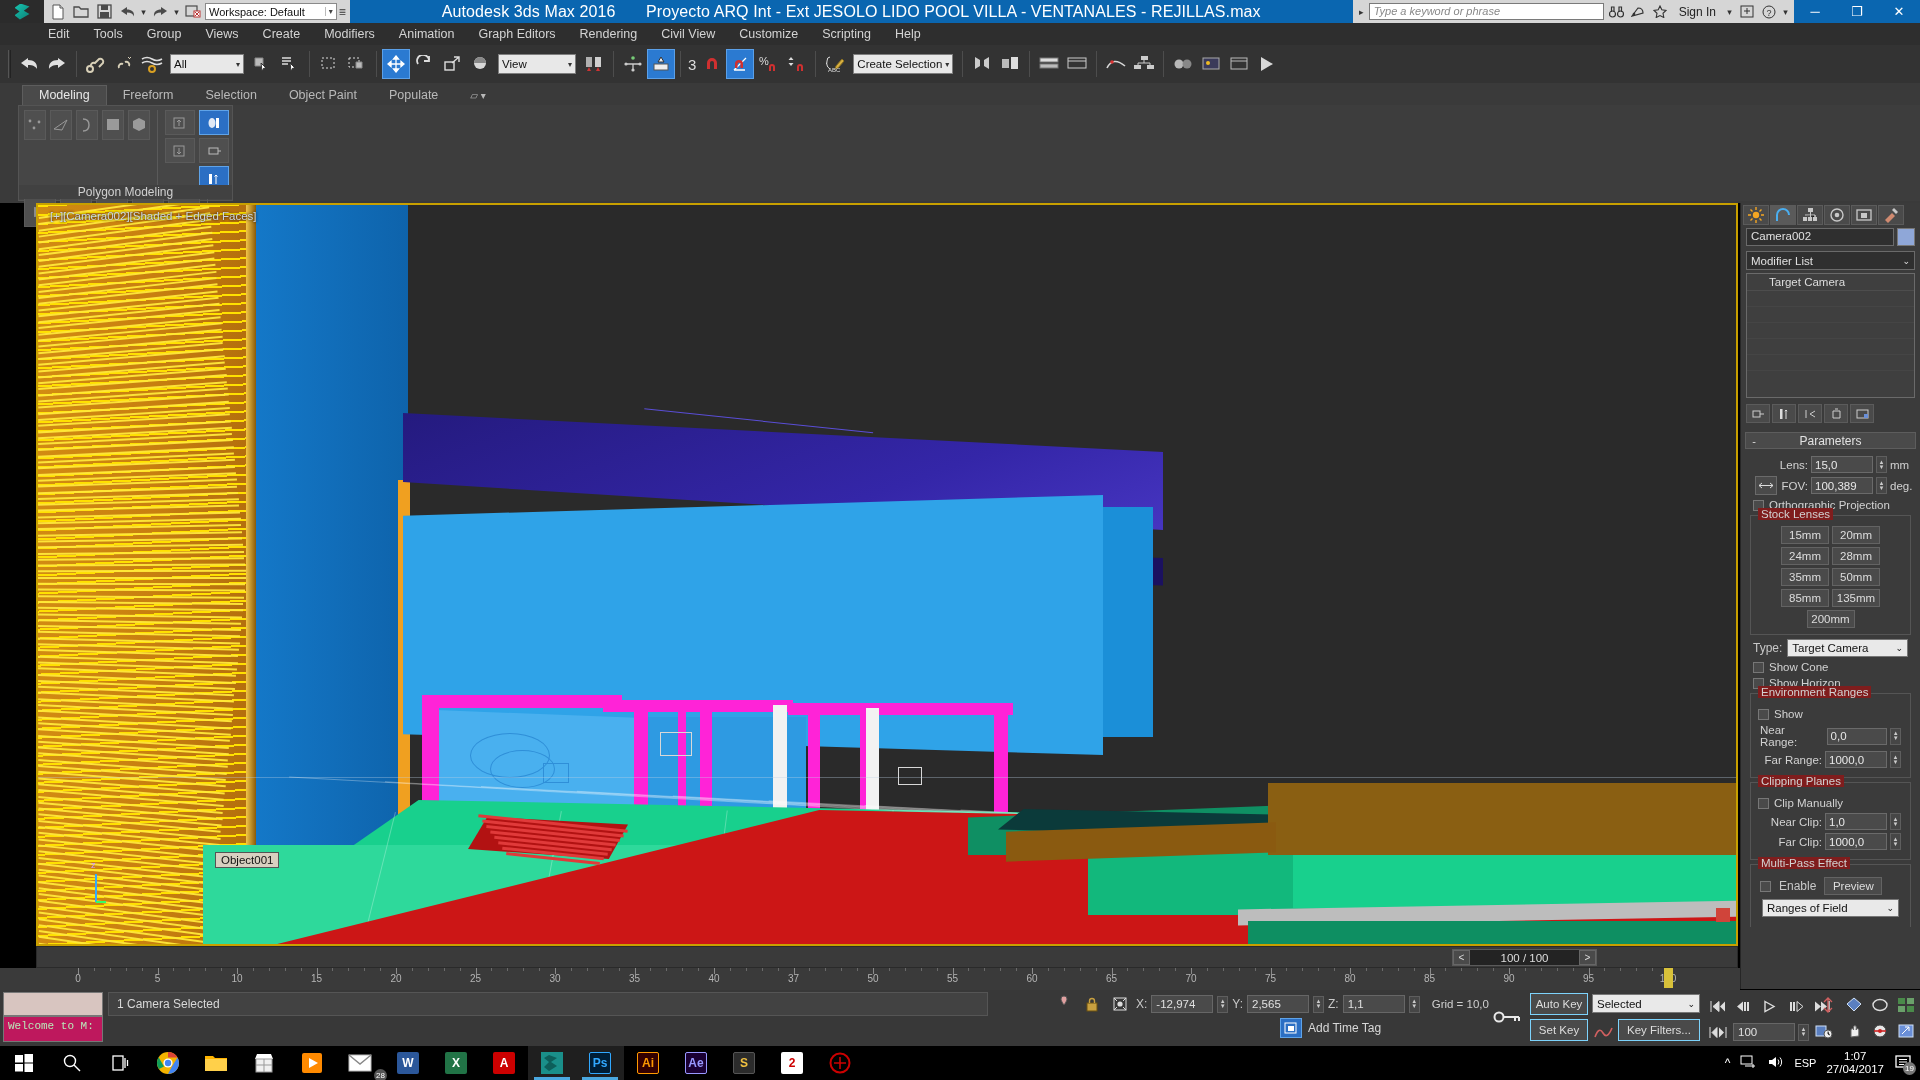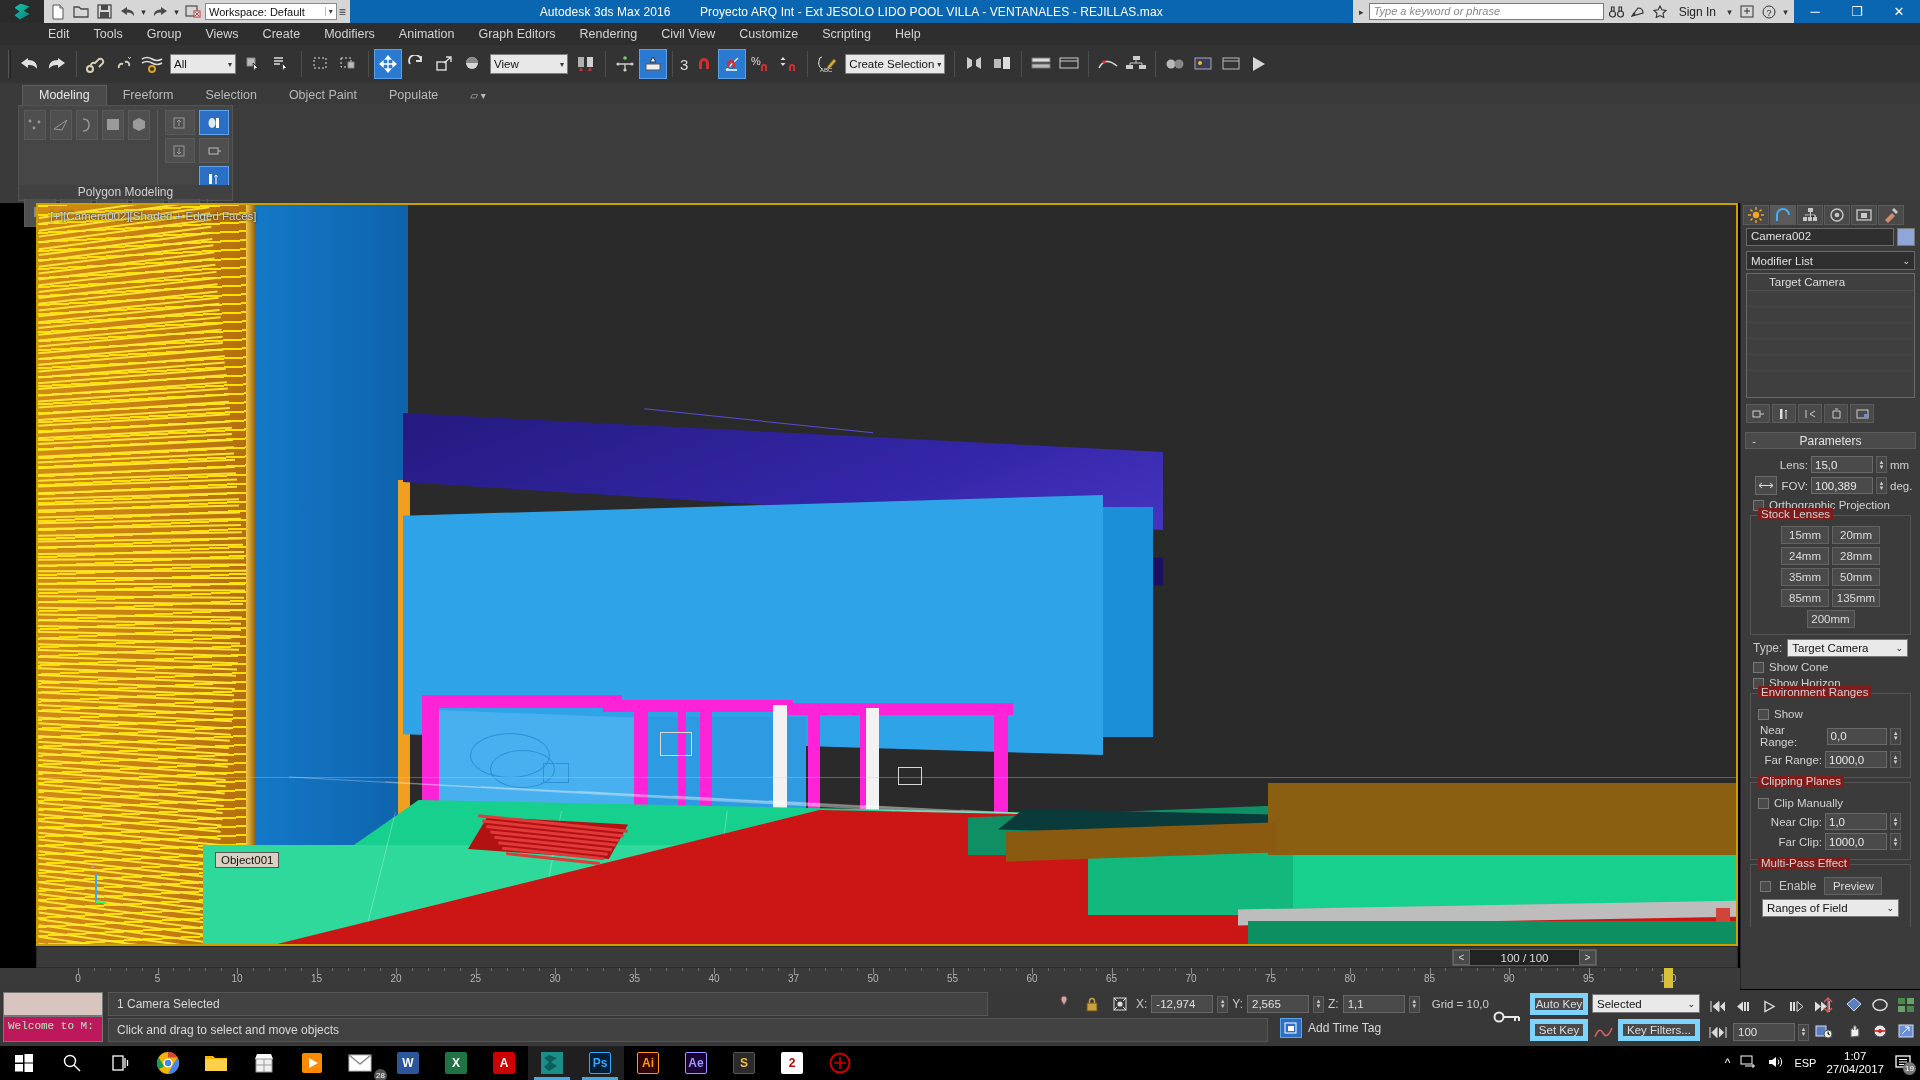--- a/index.html
+++ b/index.html
@@ -9,21 +9,21 @@
   
   .titlebar { position:absolute; left:0; top:0; width:1920px; height:23px; background:#0a66b0; display:flex; align-items:center; }
   .tb-maxlogo { width:44px; height:23px; background:#2b2b2b; display:flex; align-items:center; justify-content:center; }
   .maxicon { width:15px; height:16px; background:linear-gradient(135deg,#17c4b0,#0b7e74); clip-path:polygon(40% 0,100% 18%,62% 46%,100% 66%,36% 100%,0 74%,34% 50%,0 26%); }
   .tb-qat { height:23px; background:#d6d6d6; display:flex; align-items:center; padding:0 3px; gap:1px; }
   .qbtn { width:22px; height:21px; display:flex; align-items:center; justify-content:center; }
   .qarrow { font-size:9px; color:#333; width:9px; text-align:center; }
   .ws-box { height:17px; background:#fff; border:1px solid #8a8a8a; display:flex; align-items:center; padding:0 3px; font-size:11px; color:#111; }
   .ws-box .cap { padding-right:20px; }
   .ws-drop { border-left:1px solid #bbb; padding-left:3px; font-size:8px; color:#444; }
-  .tb-title { flex:1; text-align:center; color:#fff; font-size:12px; letter-spacing:.1px; }
+  .tb-title { flex:1; text-align:center; color:#fff; font-size:16px; letter-spacing:.1px; }
   .tb-title .app { padding-right:26px; }
   .tb-right { display:flex; align-items:center; height:23px; background:#d6d6d6; padding:0 4px; gap:3px; }
   .kw-box { width:235px; height:17px; background:#fff; border:1px solid #7a7a7a; color:#888; font-style:italic; font-size:11px; padding:1px 4px; }
   .mini-ic { width:19px; height:19px; display:flex; align-items:center; justify-content:center; color:#333; font-size:13px; }
   .signin { color:#222; font-size:12px; padding:0 6px; }
   .wbtns { display:flex; height:23px; }
   .wbtn { width:42px; height:23px; display:flex; align-items:center; justify-content:center; color:#fff; font-size:13px; }
 
   
   .menubar { position:absolute; left:0; top:23px; width:1920px; height:22px; background:#2e2e2e; display:flex; align-items:center; padding-left:36px; }
@@ -122,21 +122,21 @@
   
   .statusbar { position:absolute; left:0; top:990px; width:1920px; height:56px; background:#383838; }
   .mini-listener { position:absolute; left:3px; top:2px; width:100px; height:24px; background:#d8c5c0; border:1px solid #777; }
   .mini-listener2 { position:absolute; left:3px; top:26px; width:100px; height:26px; background:#be185d; border:1px solid #777; color:#b9e8b9; font-family:"Liberation Mono", monospace; font-size:11px; padding:3px 4px; overflow:hidden; white-space:nowrap; }
   .stat1 { position:absolute; left:108px; top:2px; width:880px; height:24px; background:#424242; border:1px solid #555; font-size:12px; color:#d8d8d8; padding:4px 8px; }
   .stat2 { position:absolute; left:108px; top:28px; width:1160px; height:24px; background:#424242; border:1px solid #555; font-size:12px; color:#d8d8d8; padding:4px 8px; }
   .coords { position:absolute; left:1052px; top:2px; height:24px; display:flex; align-items:center; gap:4px; }
   .cfld { height:18px; background:#4a4a4a; border:1px solid #666; color:#e0e0e0; font-size:11.5px; padding:0 4px; display:flex; align-items:center; min-width:62px; }
   .gridlbl { font-size:11.5px; color:#cfcfcf; padding-left:8px; }
   .keybox { position:absolute; left:1490px; top:1px; width:430px; height:54px; }
-  .kb-btn { background:#4a4a4a; border:5px solid #7dd3fc; font-size:11.5px; color:#ddd; display:flex; align-items:center; justify-content:center; }
+  .kb-btn { background:#4a4a4a; border:1px solid #7dd3fc; font-size:11.5px; color:#ddd; display:flex; align-items:center; justify-content:center; }
   .trsel { height:19px; background:#e9e9e9; border:1px solid #777; color:#111; font-size:11.5px; display:flex; align-items:center; justify-content:space-between; padding:0 4px; }
   .navic { width:24px; height:24px; display:flex; align-items:center; justify-content:center; }
 
   
   .taskbar { position:absolute; left:0; top:1046px; width:1920px; height:34px; background:#000; display:flex; align-items:center; }
   .tbi { width:48px; height:34px; display:flex; align-items:center; justify-content:center; position:relative; }
   .tbi.active::after { content:''; position:absolute; bottom:0; left:6px; right:6px; height:3px; background:#4aa8e0; }
   .tbi.run { background:rgba(255,255,255,.12); }
   .appico { width:22px; height:22px; display:flex; align-items:center; justify-content:center; border-radius:2px; font-weight:bold; font-size:12px; color:#fff; }
   .tray { position:absolute; right:0; top:0; height:34px; display:flex; align-items:center; gap:10px; padding-right:8px; color:#fff; font-size:11px; }
@@ -282,21 +282,21 @@
         <path d="M5 13a3 3 0 014-4M11 7a3 3 0 014 4" fill="none" stroke="#d8d0b8" stroke-width="2"></path>
         <path d="M14 2l2 2M17 2l-2 2" stroke="#d8d0b8"></path>
       </svg>
     </div>
   <div class="tbtn">
       <svg width="22" height="18" viewBox="0 0 22 18">
         <path d="M1 4q5-3 10 0t10 0M1 8q5-3 10 0t10 0" fill="none" stroke="#ddd" stroke-width="1.6"></path>
         <circle cx="11" cy="14" r="3" fill="none" stroke="#d9a022" stroke-width="2"></circle>
       </svg>
     </div>
-  <div class="combo" style="width:66px; margin:0 4px;">
+  <div class="combo" style="width:74px; margin:0 4px;">
     <span class="cv">All</span>
       <span class="cd">▾</span>
   </div>
   <div class="tbtn">
       <svg width="20" height="18" viewBox="0 0 20 18">
         <path d="M3 3h8v8H3z" fill="#bbb" stroke="#888"></path>
         <path d="M9 8l1 8 2-3 3 1z" fill="#fff" stroke="#333"></path>
       </svg>
     </div>
   <div class="tbtn">
@@ -1157,21 +1157,20 @@
     <div class="tick" style="left: 1652.1px; height: 3px; background: rgb(106, 106, 106);"></div>
     <div class="tick" style="left: 1668px;"></div>
     <div class="tlab" style="left: 1668px;">100</div>
     <div class="tmarker" style="left: 1664px;"></div>
   </div>
 
 <div class="statusbar">
   <div class="mini-listener"></div>
   <div class="mini-listener2">Welcome to M:</div>
   <div class="stat1">1 Camera Selected</div>
-  <div class="stat2">Click and drag to select and move objects</div>
 
   <div class="coords">
     <div class="navic">
         <svg width="12" height="18" viewBox="0 0 12 18">
           <path d="M6 1a3 3 0 013 3c0 2-3 6-3 6S3 6 3 4a3 3 0 013-3z" fill="#e0a0a0" stroke="#555"></path>
         </svg>
       </div>
     <div class="navic">
         <svg width="14" height="16" viewBox="0 0 14 16">
           <rect x="2" y="7" width="10" height="8" fill="#c8a040" stroke="#6a5010"></rect>

